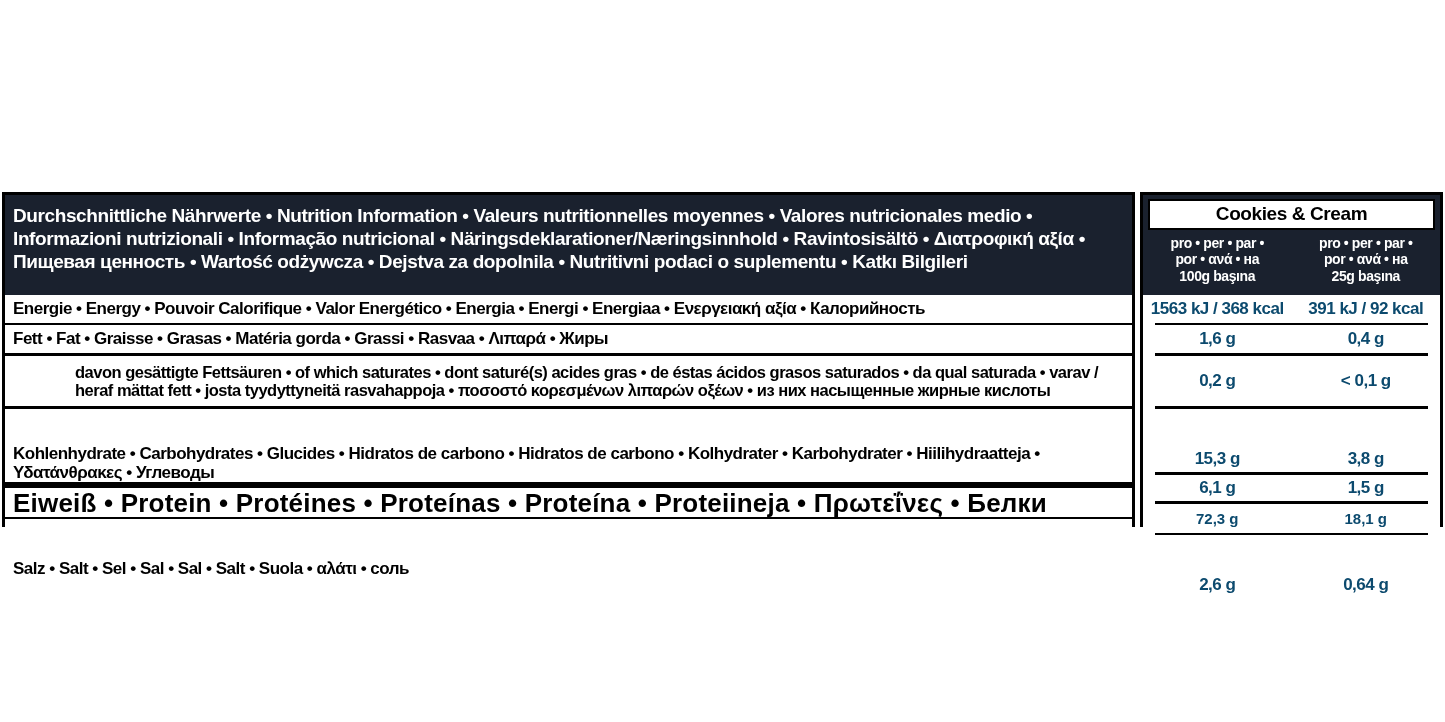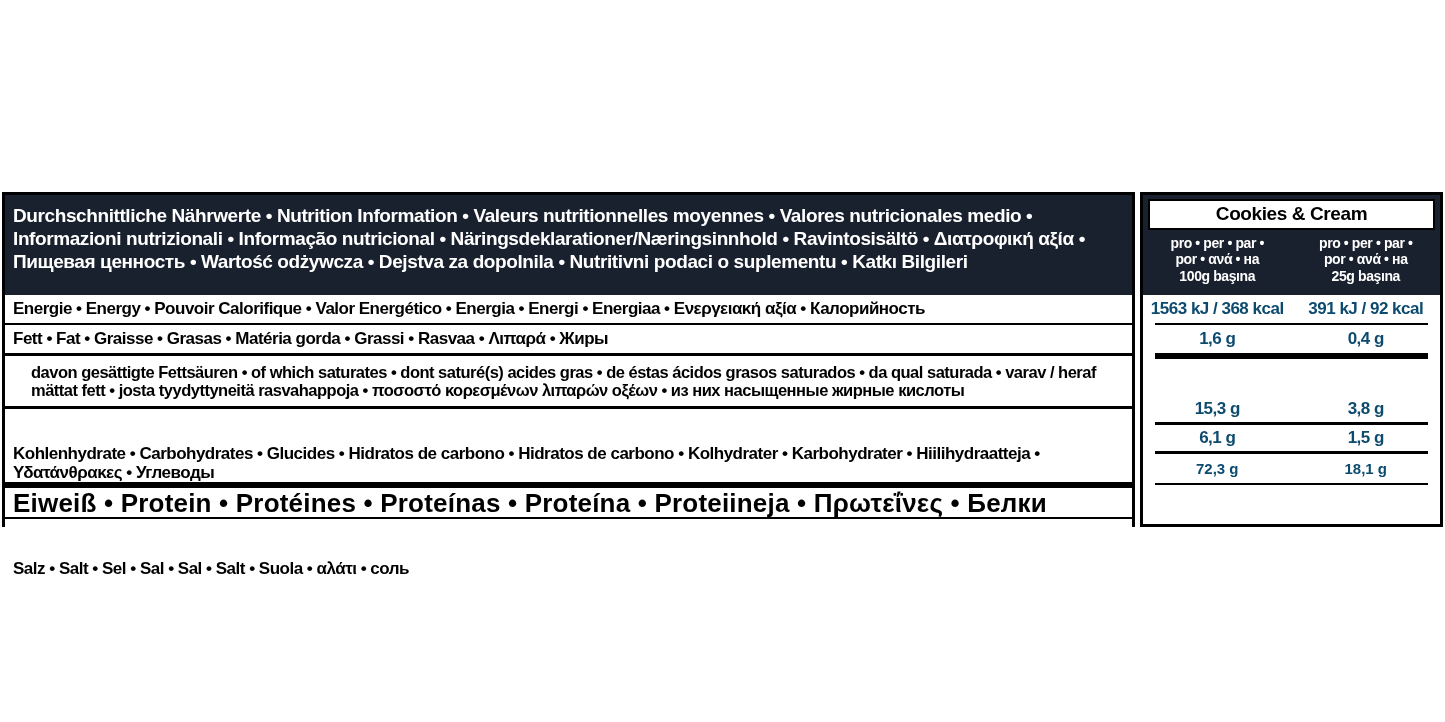--- a/index.html
+++ b/index.html
@@ -37,21 +37,21 @@
   }
 
   
   .rows { flex:1; display:flex; flex-direction:column; background:#fff; }
   .lrow {
     display:flex; align-items:center;
     font-size:17px; font-weight:bold; letter-spacing:-0.5px; color:#000;
     padding-left:8px; padding-right:4px; line-height:1.1;
   }
   .lrow.sub { padding-left:26px; }
-  .lrow.two-line { font-size:16.5px; }
+  .lrow.two-line { font-size:16.5px;margin-left:44px; }
   .lrow.emph { font-size:26px; letter-spacing:0.2px; }
   .h28 { flex:0 0 28px; }
   .h50 { flex:0 0 50px; }
   .h27 { flex:0 0 27px;margin-top:36px; }
   .h26 { flex:0 0 26px; }
   .h29 { flex:0 0 29px; }
   .sep  { flex:0 0 2px; background:#000; }
   .sep.thick { flex:0 0 3px; }
   .panel-right .sep { margin:0 12px; }
 
@@ -121,32 +121,40 @@
       <div class="vrow h28">
         <div class="vcell">1563 kJ / 368 kcal</div>
         <div class="vcell">391 kJ / 92 kcal</div>
       </div>
       <div class="sep"></div>
       <div class="vrow h28">
         <div class="vcell">1,6 g</div>
         <div class="vcell">0,4 g</div>
       </div>
       <div class="sep thick"></div>
+      <div class="vrow h50">
+        <div class="vcell">0,2 g</div>
+        <div class="vcell">&lt; 0,1 g</div>
+      </div>
       <div class="sep thick"></div>
       <div class="vrow h27">
         <div class="vcell">15,3 g</div>
         <div class="vcell">3,8 g</div>
       </div>
       <div class="sep thick"></div>
       <div class="vrow h26">
         <div class="vcell">6,1 g</div>
         <div class="vcell">1,5 g</div>
       </div>
       <div class="sep thick"></div>
       <div class="vrow emph h29">
         <div class="vcell">72,3 g</div>
         <div class="vcell">18,1 g</div>
       </div>
       <div class="sep"></div>
+      <div class="vrow h27">
+        <div class="vcell">2,6 g</div>
+        <div class="vcell">0,64 g</div>
+      </div>
     </div>
   </div>
 
 </div>
 
 </body></html>

